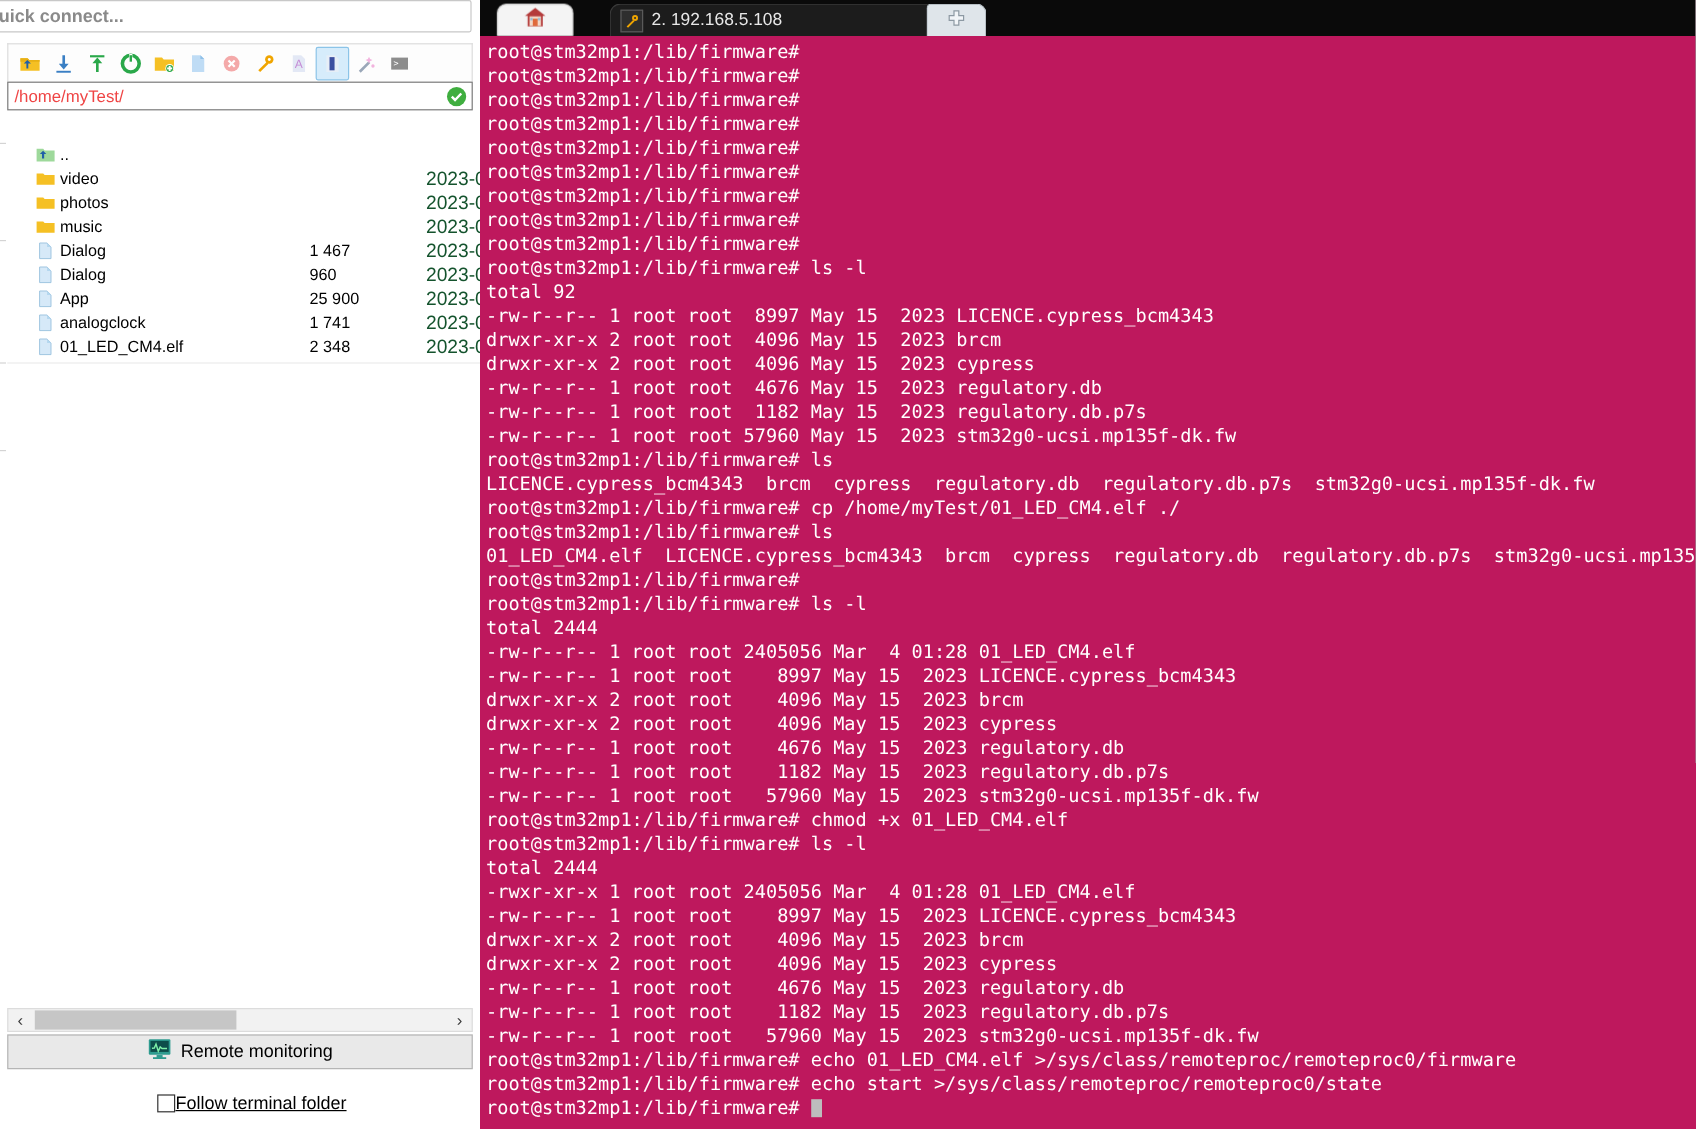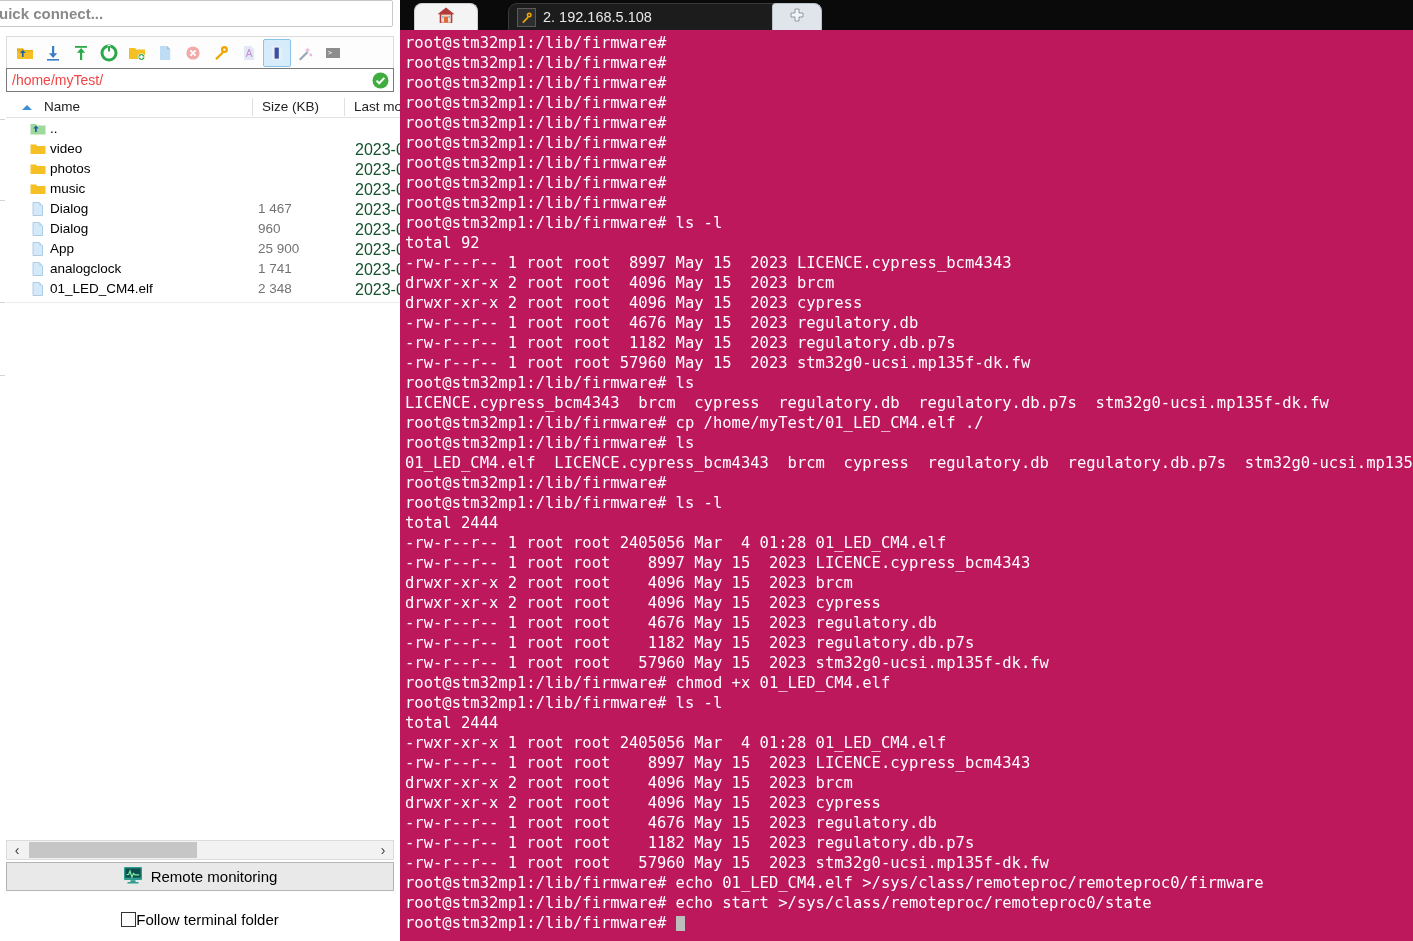--- a/index.html
+++ b/index.html
@@ -144,21 +144,21 @@
     position: absolute;
     left: 44px; top: 2px;
     font-size: 13.5px;
     color: #000;
     white-space: nowrap;
   }
   .fr-size {
     position: absolute;
     left: 252px; top: 2px;
     font-size: 13.5px;
-    color: #737373;
+    color: #000000;
     white-space: nowrap;
   }
   .fr-date {
     position: absolute;
     left: 349px; top: 2px;
     font-size: 16px;
     color: #14532d;
     white-space: nowrap;
     overflow: hidden;
     width: 48px;
@@ -220,25 +220,26 @@
     gap: 8px;
   }
   #remote-monitoring .rm-label {
     font-size: 15px;
     color: #000;
   }
 
   
   #follow-folder {
     position: absolute;
-    left: 6px; top: 902px;
+    left: 16px; top: 902px;
     width: 388px; height: 34px;
     display: flex;
     align-items: center;
     justify-content: center;
+    text-decoration: underline;
   }
   #follow-folder .cb-box {
     width: 15px; height: 15px;
     border: 1.5px solid #333;
     background: #fff;
     box-sizing: border-box;
   }
   #follow-folder .cb-label {
     font-size: 15px;
     color: #000;
@@ -453,28 +454,20 @@
     <div id="path-bar">
       <span class="path-text">/home/myTest/</span>
       <span id="path-ok">
         <svg width="17" height="17" viewBox="0 0 17 17">
           <circle cx="8.5" cy="8.5" r="8" fill="#3fae3f"></circle>
           <path d="M4.5 8.6l2.7 2.7 5.2-5.4" fill="none" stroke="#ffffff" stroke-width="2"></path>
         </svg>
       </span>
     </div>
 
-    <div id="col-header">
-      <span id="sort-caret"></span>
-      <span class="col-h" style="left:38px;">Name</span>
-      <span class="col-sep" style="left:246px;"></span>
-      <span class="col-h" style="left:256px;">Size (KB)</span>
-      <span class="col-sep" style="left:338px;"></span>
-      <span class="col-h" style="left:348px; width:48px; overflow:hidden;">Last mo</span>
-    </div>
 
     <div id="file-list">
 
       <div class="file-row">
         <span class="fr-icon">
           <svg width="16" height="16" viewBox="0 0 16 16">
             <path d="M0.5 3h5.5l1.2 1.4H15.5V13.5H0.5z" fill="#9ed99b"></path>
             <path d="M5 11V7.4H3.2L5.9 4.6l2.7 2.8H6.8V11z" fill="#1f5fa8"></path>
           </svg>
         </span>

